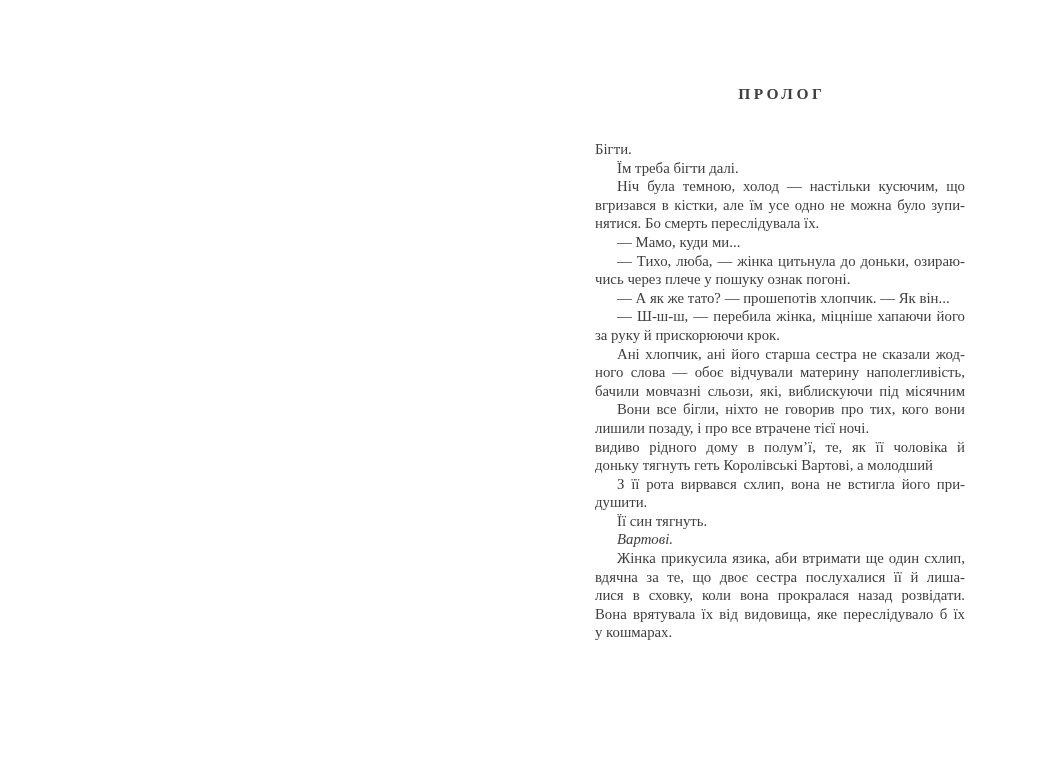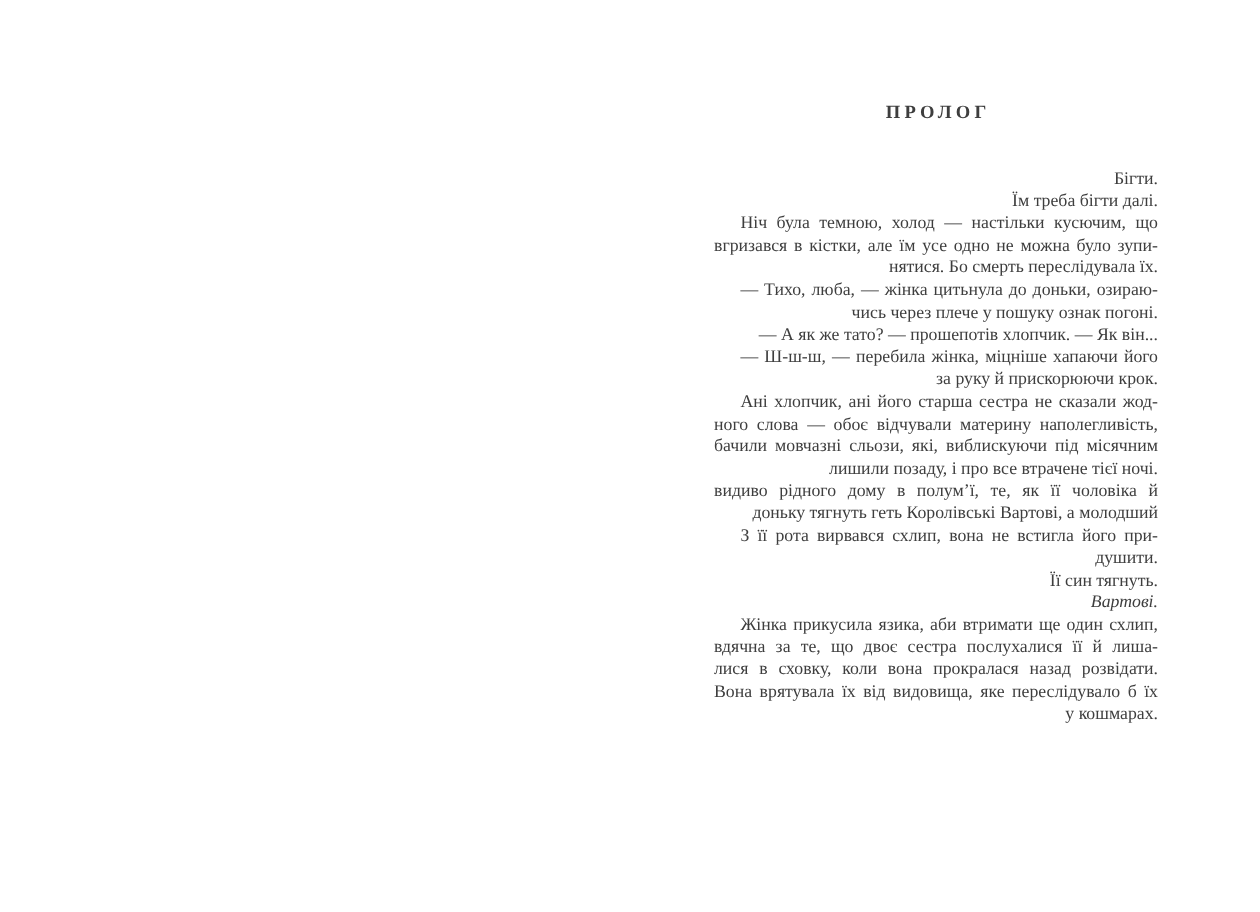--- a/index.html
+++ b/index.html
@@ -39,21 +39,21 @@
   .body-text {
     position: absolute;
     top: 140px;
     left: 0;
     width: 370px;
     font-size: 14.8px;
   }
   .line {
     height: 18.6px;
     line-height: 18.6px;
-    text-align: right;
+    text-align: left;
     overflow: hidden;
   }
   .line.jst {
     text-align: justify;
     text-align-last: justify;
   }
   .line.ind {
     text-indent: 22px;
   }
   .line.ita {
@@ -73,28 +73,30 @@
 
 <div class="page">
   <div class="text-column">
     <div class="chapter-heading">ПРОЛОГ</div>
     <div class="body-text" id="body-lines">
         <div class="line">Бігти.</div>
         <div class="line ind">Їм треба бігти далі.</div>
         <div class="line ind jst">Ніч була темною, холод — настільки кусючим, що</div>
         <div class="line jst">вгризався в кістки, але їм усе одно не можна було зупи-</div>
         <div class="line">нятися. Бо смерть переслідувала їх.</div>
+        <div class="line ind">— Мамо, куди ми...</div>
         <div class="line ind jst">— Тихо, люба, — жінка цитьнула до доньки, озираю-</div>
         <div class="line">чись через плече у пошуку ознак погоні.</div>
         <div class="line ind">— А як же тато? — прошепотів хлопчик. — Як він...</div>
         <div class="line ind jst">— Ш-ш-ш, — перебила жінка, міцніше хапаючи його</div>
         <div class="line">за руку й прискорюючи крок.</div>
         <div class="line ind jst">Ані хлопчик, ані його старша сестра не сказали жод-</div>
         <div class="line jst">ного слова — обоє відчували материну наполегливість,</div>
         <div class="line jst">бачили мовчазні сльози, які, виблискуючи під місячним</div>
+        <div class="line ind jst">Вони все бігли, ніхто не говорив про тих, кого вони</div>
         <div class="line">лишили позаду, і про все втрачене тієї ночі.</div>
         <div class="line jst">видиво рідного дому в полум’ї, те, як її чоловіка й молодшу</div>
         <div class="line">доньку тягнуть геть Королівські Вартові, а молодший син...</div>
         <div class="line ind jst">З її рота вирвався схлип, вона не встигла його при-</div>
         <div class="line">душити.</div>
         <div class="line ind">Її син тягнуть.</div>
         <div class="line ind ita">Вартові.</div>
         <div class="line ind jst">Жінка прикусила язика, аби втримати ще один схлип,</div>
         <div class="line jst">вдячна за те, що двоє сестра послухалися її й лиша-</div>
         <div class="line jst">лися в сховку, коли вона прокралася назад розвідати.</div>

